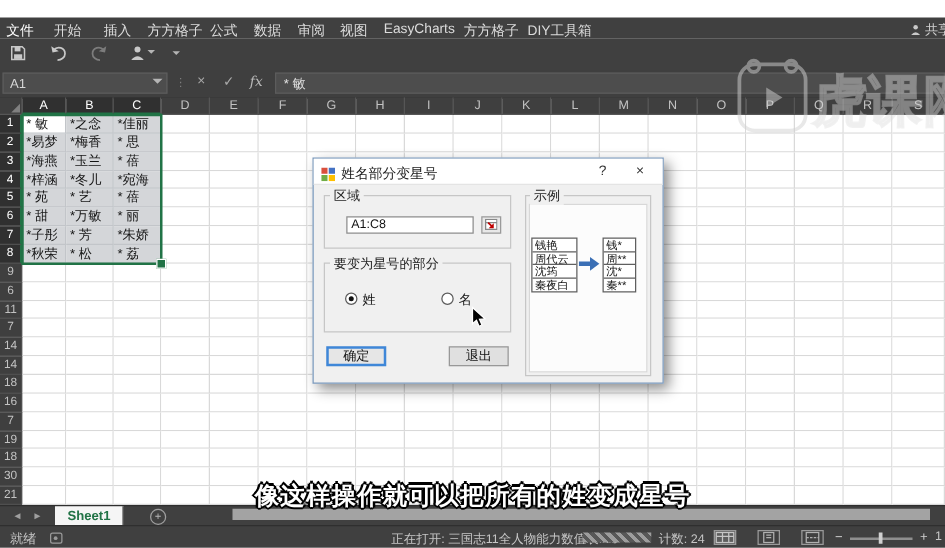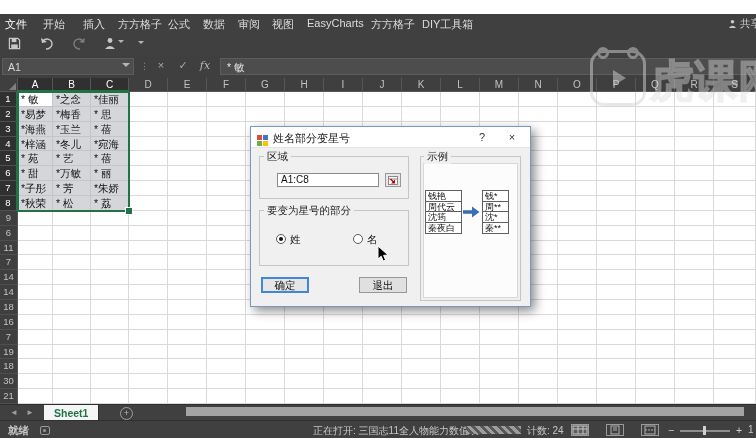--- a/index.html
+++ b/index.html
@@ -680,21 +680,21 @@
 
   <div class="abs tabsbar">
     <div class="abs navarrow" style="left:10px;">◄</div>
     <div class="abs navarrow" style="left:26px;">►</div>
     <div class="abs sheettab">Sheet1</div>
     <div class="abs addsheet">+</div>
   </div>
   <div class="abs hscroll"></div>
 
   <div class="abs statusbar">
-    <div class="abs sb-item" style="left:8px;font-weight:bold;">就绪</div>
+    <div class="abs sb-item" style="left:8px;">就绪</div>
     <div class="abs" style="left:40px;top:5px;width:10px;height:9px;border:1px solid #9a9a9a;border-radius:2px;box-sizing:border-box;">
         <span style="position:absolute;left:2px;top:2px;width:3px;height:3px;background:#9a9a9a;border-radius:50%;"></span>
       </div>
     <div class="abs sb-item" style="left:313px;font-size:10px;">正在打开: 三国志11全人物能力数值表.xls</div>
     <div class="abs hatch" style="left:466px;width:55px;"></div>
     <div class="abs sb-item" style="left:527px;font-size:10px;">计数: 24</div>
     <div class="abs viewicon pressed" style="left:571px;">
       <svg width="16" height="10" viewBox="0 0 16 10">
           <rect x="1" y="1" width="14" height="8" fill="none" stroke="#c6c6c6"></rect>
           <line x1="1" y1="4" x2="15" y2="4" stroke="#c6c6c6"></line>
@@ -715,20 +715,21 @@
           <line x1="3" y1="5" x2="13" y2="5" stroke="#b0b0b0" stroke-dasharray="2 1"></line>
         </svg>
     </div>
     <div class="abs sb-item" style="left:668px;color:#d0d0d0;">−</div>
     <div class="abs zoomline" style="left:680px;width:50px;"></div>
     <div class="abs zoomthumb" style="left:703px;"></div>
     <div class="abs sb-item" style="left:736px;color:#d0d0d0;">+</div>
     <div class="abs sb-item" style="left:748px;font-size:10px;">1</div>
   </div>
 
+  <div class="abs subtitle">像这样操作就可以把所有的姓变成星号</div>
 
   <div class="abs watermark">
     <div class="abs wm-logo">
       <span class="abs wm-ear" style="left:4px;"></span>
       <span class="abs wm-ear" style="right:4px;"></span>
       <span class="abs wm-play"></span>
     </div>
     <div class="abs wm-text">虎课网</div>
   </div>
 

